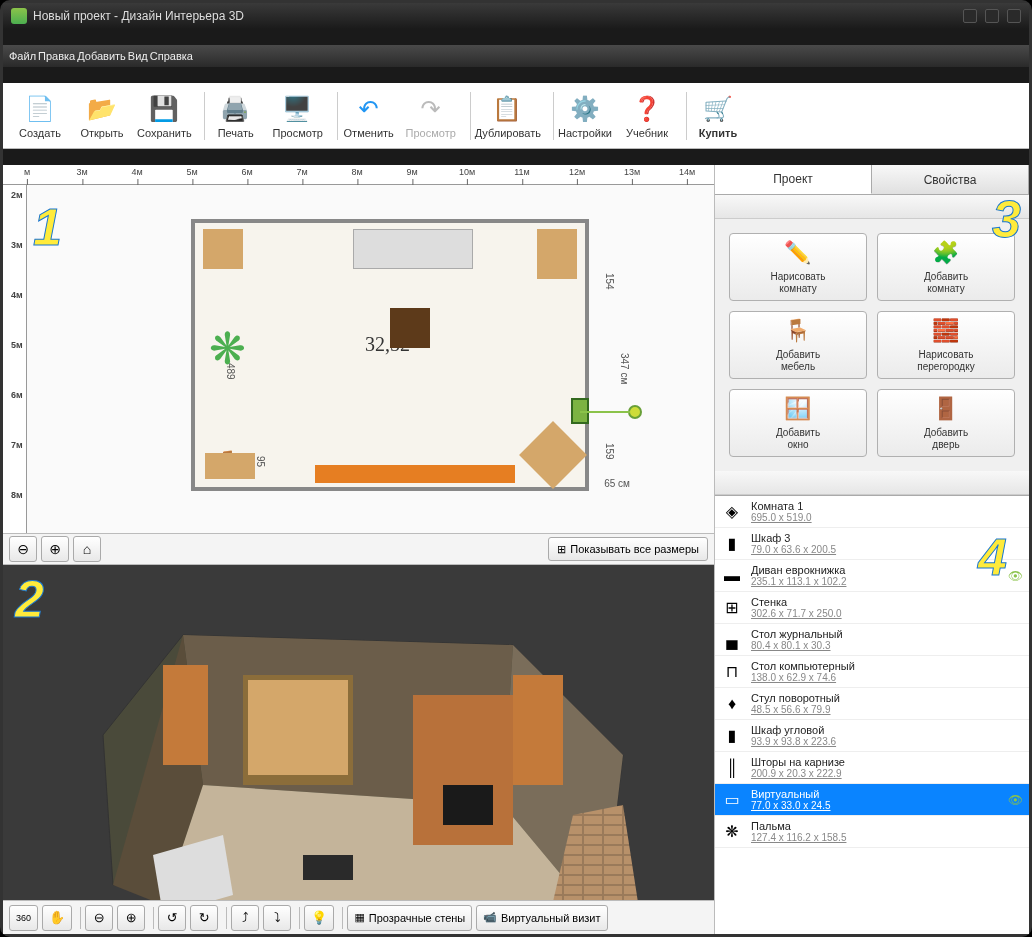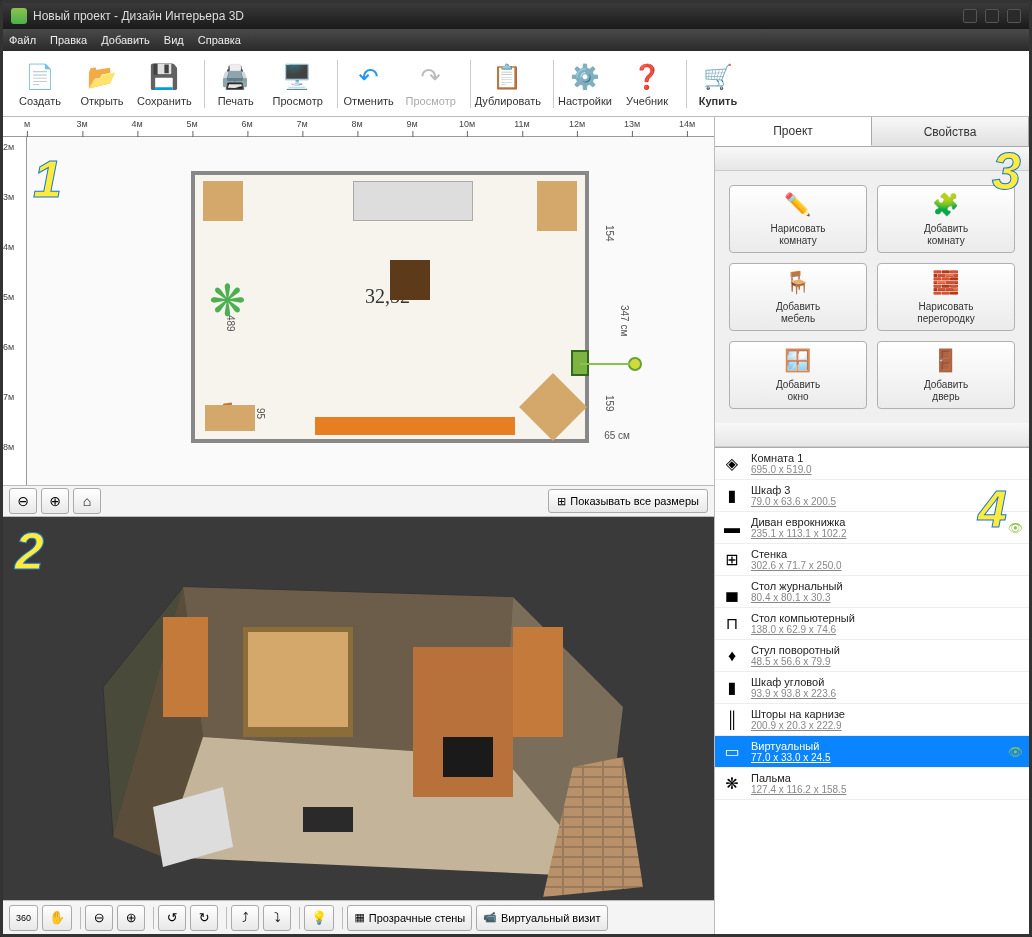--- a/index.html
+++ b/index.html
@@ -1,38 +1,38 @@
 <!DOCTYPE html>
 <html><head>
 <meta charset="utf-8">
 <style>
 * { margin: 0; padding: 0; box-sizing: border-box; font-family: Tahoma, Arial, sans-serif; }
 body { background: #000; width: 1032px; height: 937px; overflow: hidden; }
-.window { width: 1032px; height: 937px; background: #1a1a1a; border: 3px solid #333; border-radius: 1px; display: flex; flex-direction: column; }
+.window { width: 1032px; height: 937px; background: #1a1a1a; border: 3px solid #333; border-radius: 10px; display: flex; flex-direction: column; gap: 16px; }
 .titlebar { height: 26px; background: linear-gradient(#3a3a3a,#1a1a1a); display: flex; align-items: center; padding: 0 8px; color: #ddd; font-size: 12px; }
 .titlebar .icon { width:16px; height:16px; background:linear-gradient(#8bc34a,#4caf50); border-radius:3px; margin-right:6px; }
 .titlebar .spacer { flex:1; }
 .titlebar .wbtn { width:14px; height:14px; margin-left:8px; border:1px solid #555; border-radius:2px; background:#2a2a2a; }
 .menubar { height:22px; background: linear-gradient(#4a4a4a,#2a2a2a); display:flex; align-items:center; padding:0 6px; color:#eee; font-size:11px; }
-.menubar span { margin-right:14px; cursor:default; }
+.menubar span { margin-right:2px; cursor:default; }
 .toolbar { height:66px; background:#fff; border-bottom:1px solid #bbb; display:flex; align-items:center; padding:4px 10px; }
 .tbtn { display:flex; flex-direction:column; align-items:center; margin-right:8px; font-size:11px; color:#333; min-width:54px; }
 .tbtn .ticon { width:32px; height:32px; margin-bottom:2px; display:flex; align-items:center; justify-content:center; font-size:24px; }
 .tbtn.disabled { color:#aaa; }
 .tbtn.bold span:last-child { font-weight:bold; }
 .sep { width:1px; height:48px; background:#ccc; margin:0 4px; }
 .content { flex:1; display:flex; background:#fff; }
 .leftcol { width:712px; display:flex; flex-direction:column; border-right:1px solid #bbb; position:relative; }
 .rightcol { flex:1; display:flex; flex-direction:column; background:#f0f0f0; position:relative; }
 .ruler-h { height:20px; background:#fff; border-bottom:1px solid #999; position:relative; font-size:9px; color:#444; }
 .ruler-h .tick { position:absolute; top:2px; transform:translateX(-50%); }
 .ruler-h .tick::after { content:''; position:absolute; left:50%; top:12px; width:1px; height:6px; background:#666; }
 .plan-area { flex:0 0 348px; display:flex; position:relative; }
 .ruler-v { width:24px; background:#fff; border-right:1px solid #999; position:relative; font-size:9px; color:#444; }
-.ruler-v .tick { position:absolute; left:0; transform:translateY(-50%); }
+.ruler-v .tick { position:absolute; left:8px; transform:translateY(-50%);font-weight:bold; }
 .canvas2d { flex:1; background:#fafafa; position:relative; }
 .room-outline { position:absolute; left:164px; top:34px; width:398px; height:272px; border:4px solid #888; background:#f7f4ed; }
 .dim-line { position:absolute; font-size:10px; color:#555;margin-top:20px; }
 .furniture { position:absolute; }
 .plan-toolbar { height:32px; border-top:1px solid #bbb; border-bottom:1px solid #bbb; background:#f4f4f4; display:flex; align-items:center; padding:0 6px; }
 .pbtn { width:28px; height:26px; border:1px solid #aaa; border-radius:3px; background:linear-gradient(#fff,#e8e8e8); margin-right:4px; display:flex; align-items:center; justify-content:center; font-size:14px; }
 .show-dims { margin-left:auto; height:24px; border:1px solid #aaa; border-radius:3px; background:linear-gradient(#fff,#e8e8e8); padding:0 8px; font-size:11px; display:flex; align-items:center; }
 .view3d { flex:1; background:#3a3a3a; position:relative; overflow:hidden; }
 .view3d-toolbar { height:34px; border-top:1px solid #bbb; background:#f4f4f4; display:flex; align-items:center; padding:0 6px; }
 .v3btn { height:26px; min-width:28px; border:1px solid #aaa; border-radius:3px; background:linear-gradient(#fff,#e8e8e8); margin-right:4px; display:flex; align-items:center; justify-content:center; font-size:13px; padding:0 6px; }

